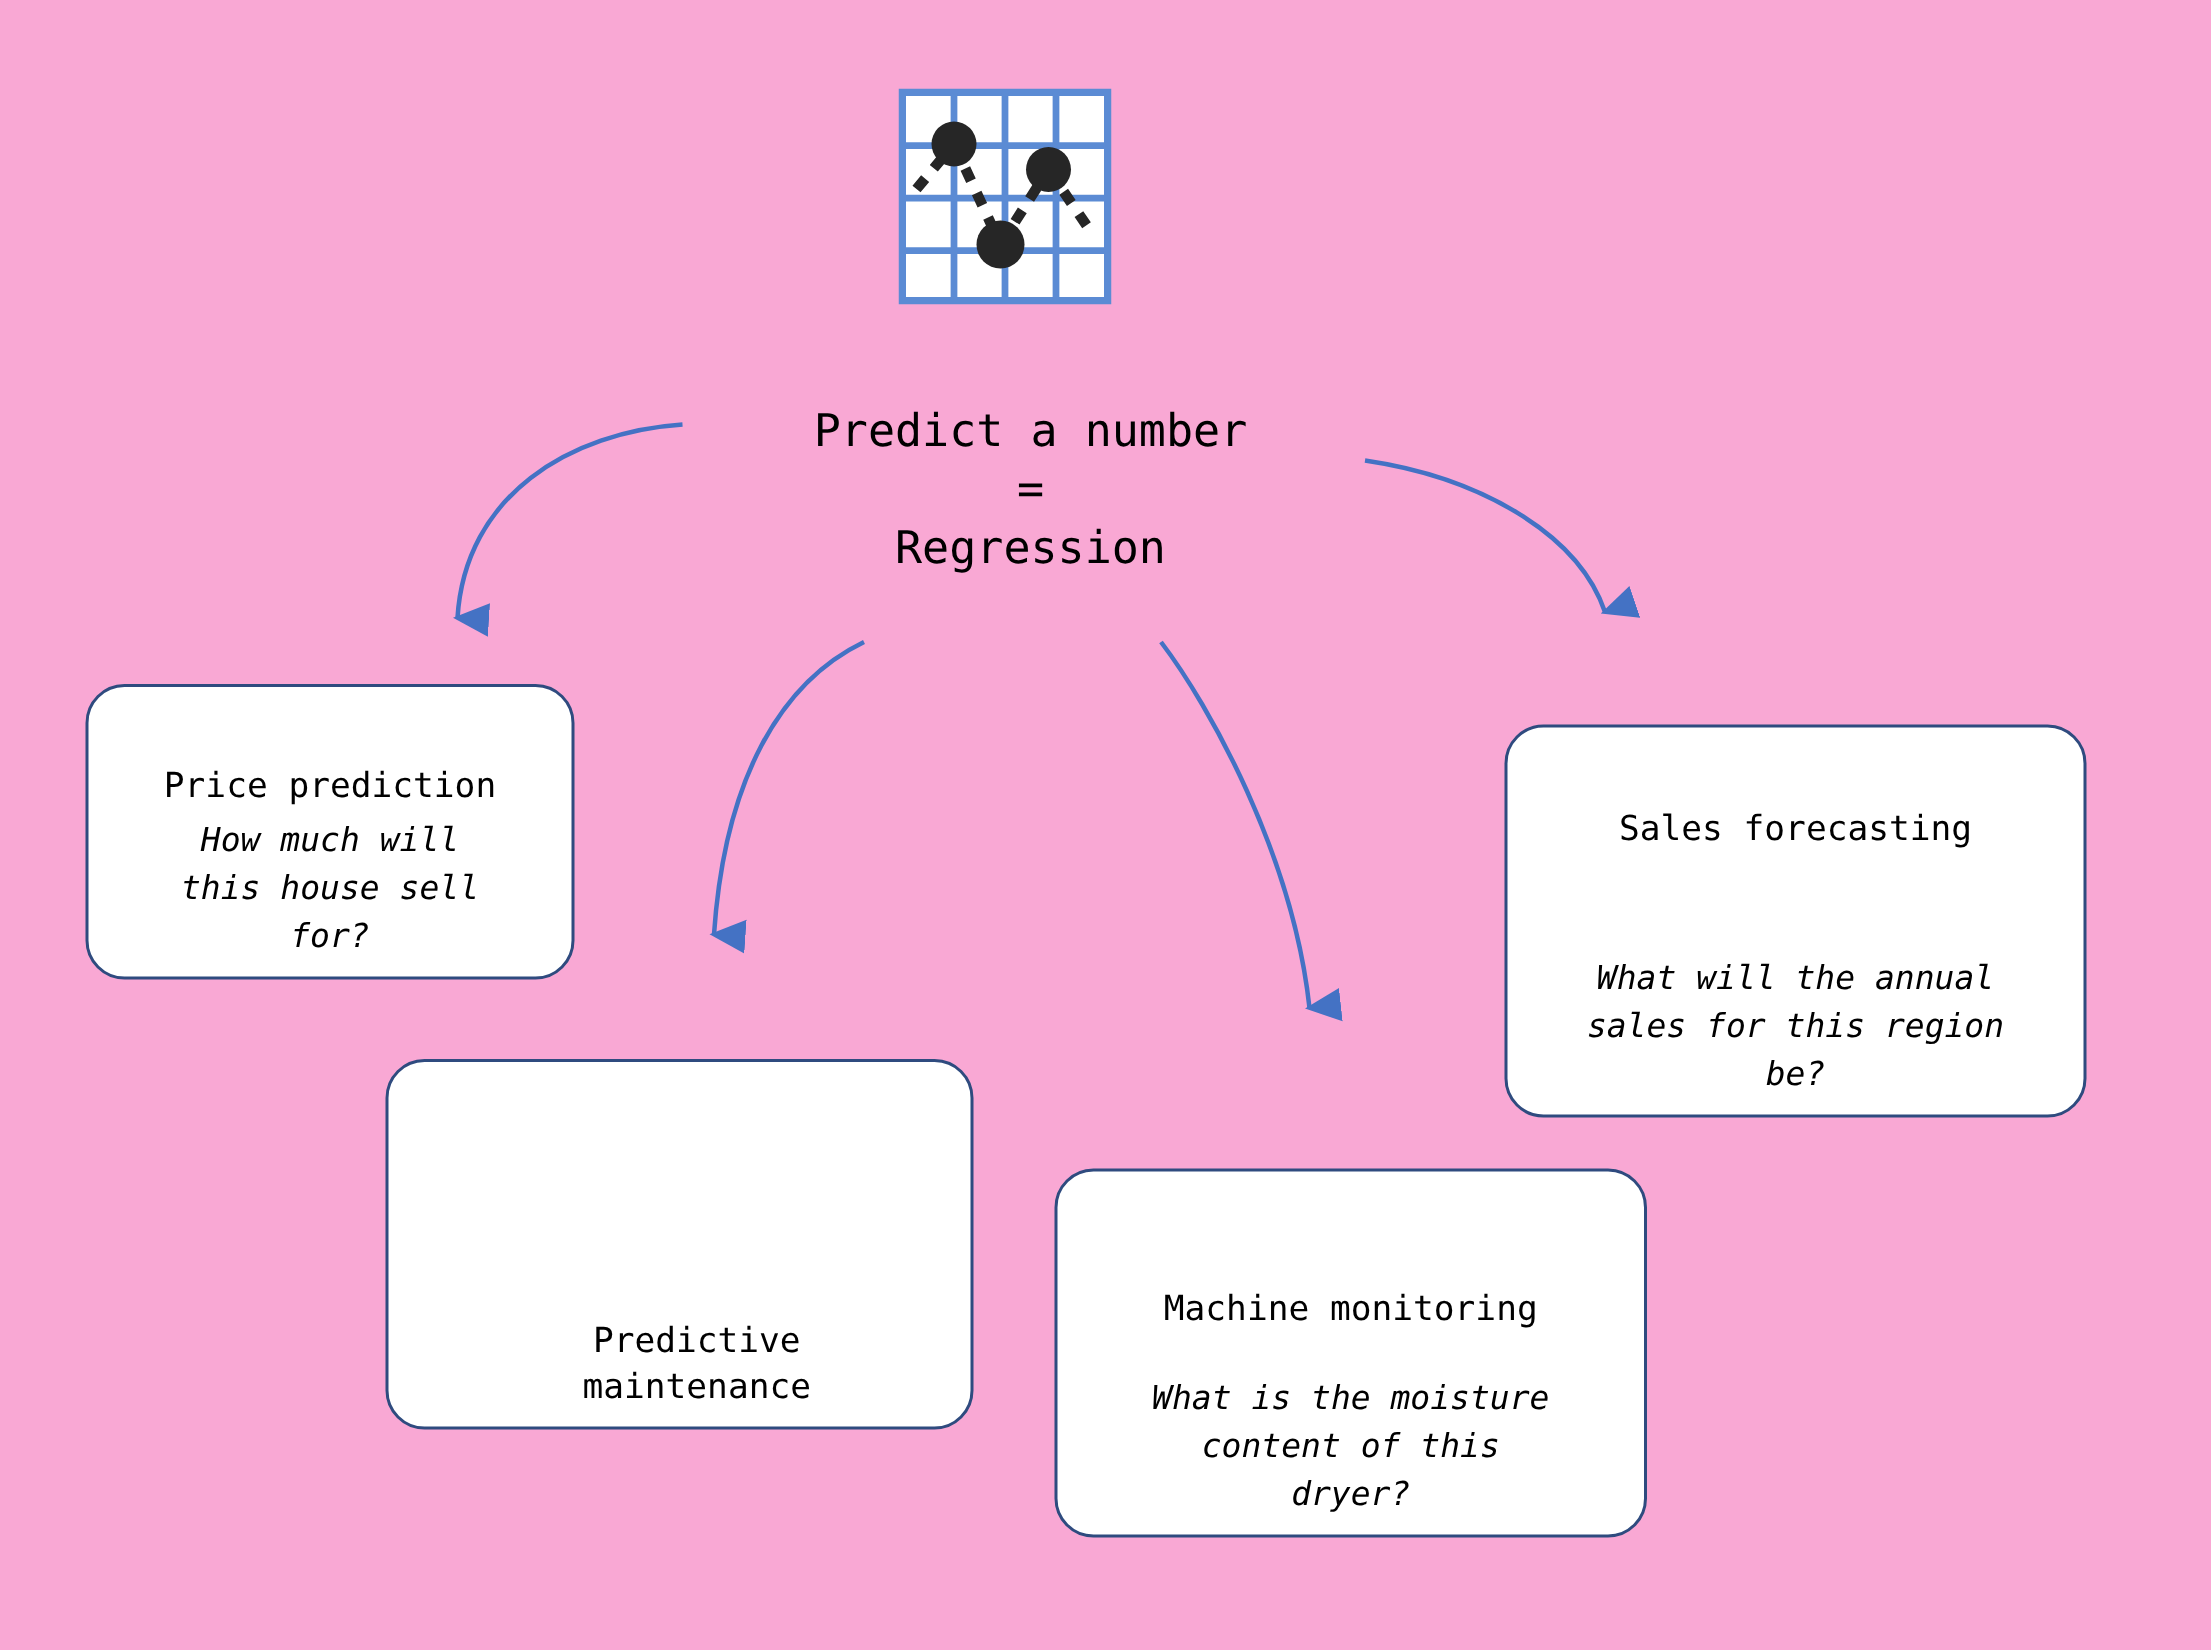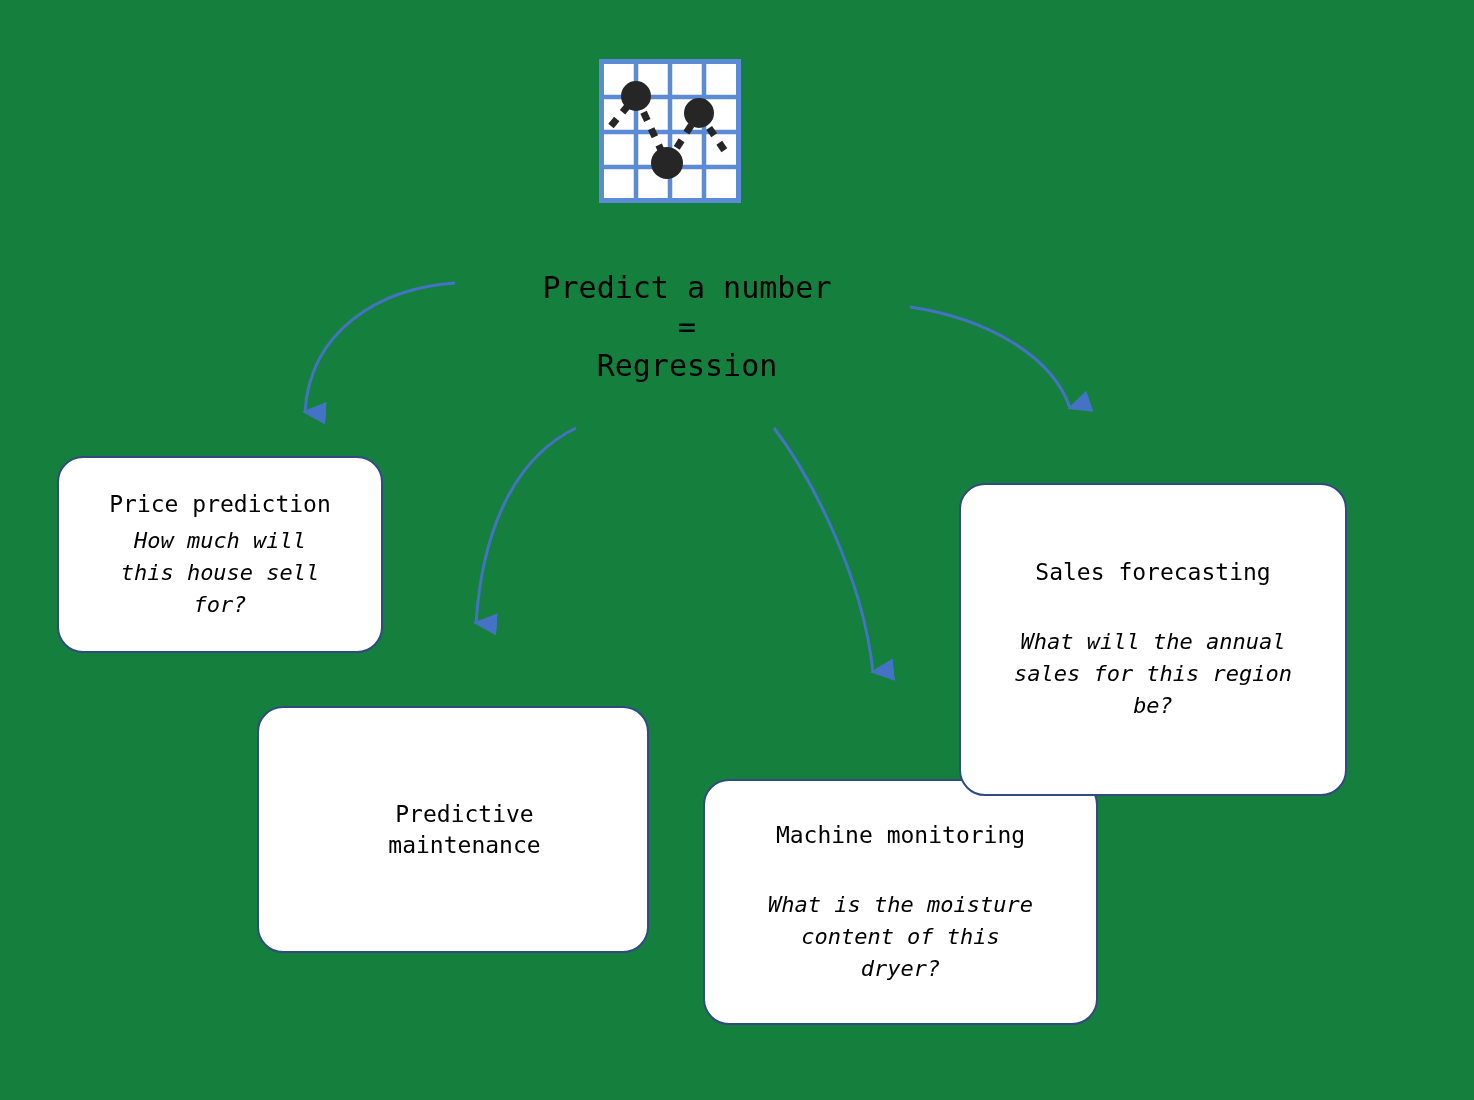--- a/index.html
+++ b/index.html
@@ -7,21 +7,21 @@
     padding: 0;
     background: #ffffff;
   }
   body {
     font-family: "DejaVu Sans Mono", monospace;
   }
   #canvas {
     position: relative;
     width: 1474px;
     height: 1100px;
-    background: #15803d;
+    background: #f9a8d4;
     overflow: hidden;
   }
 
   
   #arrows {
     position: absolute;
     left: 0;
     top: 0;
     width: 1474px;
     height: 1100px;
@@ -54,47 +54,47 @@
   
   .node-box {
     position: absolute;
     box-sizing: border-box;
     background: #ffffff;
     border: 2px solid #2F4B7F;
     border-radius: 26px;
     display: flex;
     flex-direction: column;
     align-items: center;
-    justify-content: center;
+    justify-content: flex-end;
     padding: 10px 12px;
   }
   .node-title {
     font-family: "DejaVu Sans Mono", monospace;
     font-size: 23px;
     line-height: 31px;
     color: #000000;
     text-align: center;
     white-space: pre-line;
   }
   .node-body {
     font-family: "DejaVu Sans Mono", monospace;
     font-style: italic;
     font-size: 22px;
     line-height: 32px;
     color: #000000;
     text-align: center;
-    margin-top: 38px;
+    margin-top: 28px;
     white-space: pre-line;
   }
 
   #box-price      { left: 57px;   top: 456px; width: 326px; height: 197px; }
   #box-price .node-body { margin-top: 5px; }
   #box-predmaint  { left: 257px;  top: 706px; width: 392px; height: 247px; padding-left: 35px; }
   #box-machine    { left: 703px;  top: 779px; width: 395px; height: 246px; }
-  #box-sales      { left: 959px; top: 483px; width: 388px; height: 313px; }
+  #box-sales      { left: 1003px; top: 483px; width: 388px; height: 262px; gap: 40px; }
 </style>
 </head>
 <body>
 
 <div id="canvas">
 
   <div class="icon-wrap">
     <svg width="142" height="144" viewBox="0 0 142 144">
       <rect x="2.5" y="2.5" width="137" height="139" fill="#ffffff" stroke="#5B8BD4" stroke-width="5"></rect>
       <g stroke="#5B8BD4" stroke-width="4.5" fill="none">

